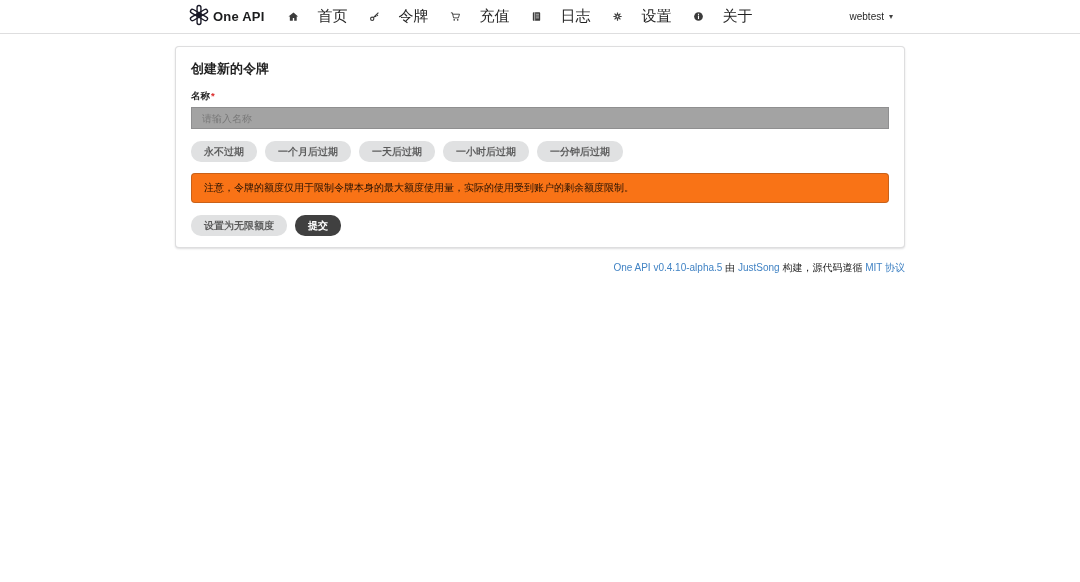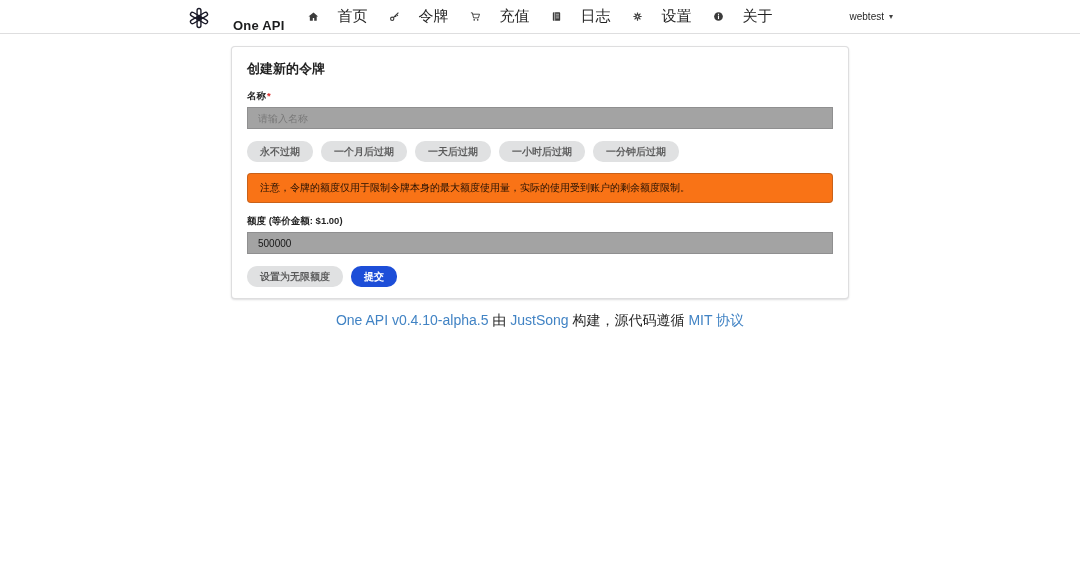--- a/index.html
+++ b/index.html
@@ -3,34 +3,34 @@
 <meta charset="utf-8">
 <style>
   * { box-sizing: border-box; margin: 0; padding: 0; }
   html, body { width: 1080px; height: 582px; }
   body {
     font-family: "Liberation Sans", "DejaVu Sans", sans-serif;
     background: #ffffff;
     color: rgba(0,0,0,0.87);
     overflow: hidden;
   }
-  .container { width: 618px; margin: 0 auto; }
+  .container { width: 730px; margin: 0 auto; }
 
   
   .navbar {
     height: 34px;
     background: #ffffff;
     border-bottom: 1px solid rgba(34,36,38,0.15);
   }
   .nav-inner {
     width: 730px; margin: 0 auto; height: 100%;
     display: flex; align-items: center;
   }
   .nav-brand {
-    display: flex; align-items: flex-end; gap: 23px;
+    display: flex; align-items: center; gap: 3px;
     padding: 0 13px; height: 100%; cursor: pointer;
   }
   .brand-name { font-weight: bold; font-size: 13px; letter-spacing: 0.2px; color: #1b1c1d; }
   .nav-item {
     display: flex; align-items: center; gap: 18px;
     padding: 0 11px; height: 100%;
     font-size: 15px; color: rgba(0,0,0,0.87);
     text-decoration: none; cursor: pointer; justify-content: space-between;
   }
   .nav-icon { display: inline-flex; width: 11px; height: 11px; }
@@ -78,34 +78,34 @@
 
   .btn-row { display: flex; margin-bottom: 11px; }
   .btn {
     height: 21px; padding: 0 13px;
     border: none; border-radius: 10px;
     font-size: 10px; font-weight: bold;
     font-family: "Liberation Sans", "DejaVu Sans", sans-serif;
     cursor: pointer; margin-right: 8px; white-space: nowrap;
   }
   .btn-gray { background: #e0e1e2; color: rgba(0,0,0,0.6); }
-  .btn-green { background: #1d4ed8; color: #ffffff; }
+  .btn-green { background: #404040; color: #ffffff; }
 
   .notice {
     background: #f97316;
     box-shadow: 0 0 0 1px rgba(34,36,38,0.22) inset;
     border-radius: 4px;
     padding: 9px 13px;
     font-size: 10px; color: rgba(0,0,0,0.87);
     margin: 0 0 12px 0; line-height: 1.2;
   }
   .bottom-row { margin-top: 11px; margin-bottom: 0; }
 
   
-  .footer { margin-top: 13px; text-align: center; font-size: 14px; color: rgba(0,0,0,0.87); }
+  .footer { margin-top: 13px; text-align: right; font-size: 10px; color: rgba(0,0,0,0.87); }
   .footer a { color: #4183c4; text-decoration: none; cursor: pointer; }
 </style>
 </head>
 <body>
 
 <nav class="navbar">
   <div class="nav-inner">
     <div class="nav-brand">
       <span>
         <svg width="22" height="22" viewBox="0 0 24 24">
@@ -212,24 +212,20 @@
       <div class="btn-row">
         <button class="btn btn-gray">永不过期</button>
         <button class="btn btn-gray">一个月后过期</button>
         <button class="btn btn-gray">一天后过期</button>
         <button class="btn btn-gray">一小时后过期</button>
         <button class="btn btn-gray">一分钟后过期</button>
       </div>
 
       <div class="notice">注意，令牌的额度仅用于限制令牌本身的最大额度使用量，实际的使用受到账户的剩余额度限制。</div>
 
-      <div class="field">
-        <label class="field-label">额度 (等价金额: $1.00)</label>
-        <input class="text-input" type="text" value="500000" style="">
-      </div>
 
       <div class="btn-row bottom-row">
         <button class="btn btn-gray">设置为无限额度</button>
         <button class="btn btn-green">提交</button>
       </div>
     </section>
 
     <footer class="footer">
       <a>One API v0.4.10-alpha.5</a><span> 由 </span><a>JustSong</a><span> 构建，源代码遵循 </span><a>MIT 协议</a>
     </footer>

